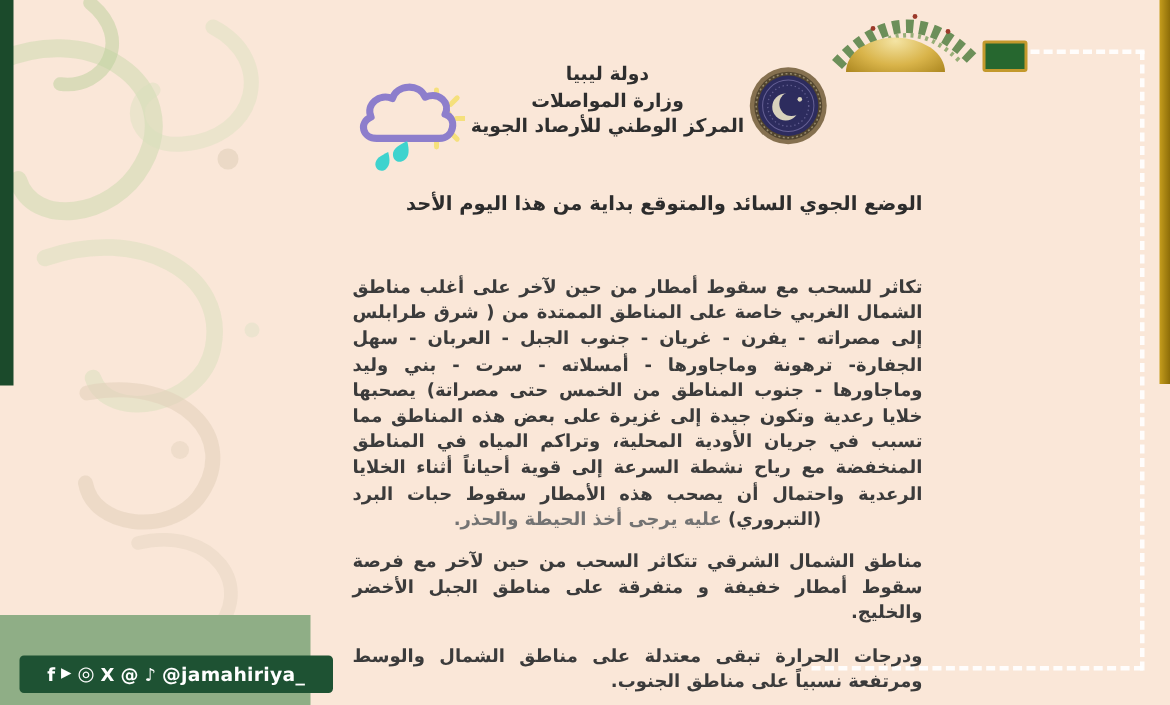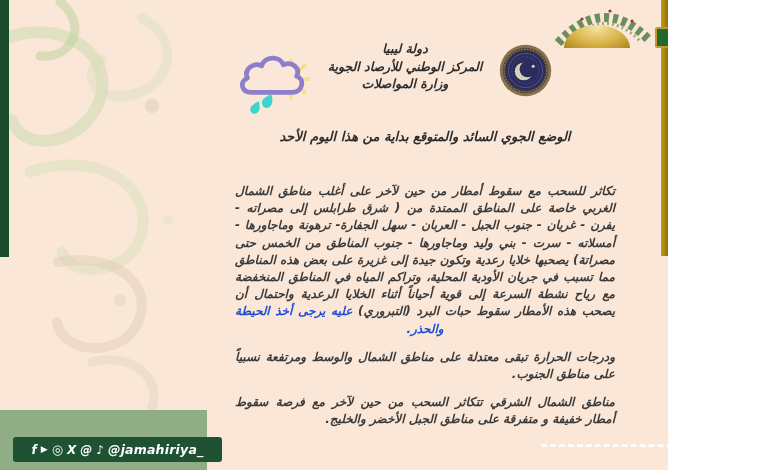--- a/index.html
+++ b/index.html
@@ -1,20 +1,19 @@
 <!DOCTYPE html>
 <html lang="ar"><head>
 <meta charset="utf-8">
 <style>
   html,body{margin:0;padding:0;}
   .canvas{
-    position:relative;width:668px;height:470px;overflow:hidden;
+    position:relative;width:780px;height:470px;overflow:hidden;
     background:#fae7d8;
     font-family:"DejaVu Sans",sans-serif;
-    font-style:italic;
   }
   svg{display:block;}
   .abs{position:absolute;}
   
   .left-bar{left:0;top:88;width:9px;height:257px;background:#1b4a2b;}
   .gold-bar{right:0;top:88;width:7px;height:256px;background:linear-gradient(90deg,#c59d1d,#8d6d08);}
   
   .dash{pointer-events:none;}
   .dash-top{left:687px;top:33px;width:76px;height:0;border-top:3px dashed rgba(255,255,255,.92);}
   .dash-right{left:760px;top:34px;width:0;height:413px;border-right:3px dashed rgba(255,255,255,.92);}
@@ -24,28 +23,28 @@
   .dome{left:564px;top:25px;width:66px;height:23px;
     border-radius:66px 66px 0 0 / 46px 46px 0 0;
     background:radial-gradient(ellipse at 50% 10%, #f4e4a4 0%, #d9b44a 55%, #ab861f 100%);}
   .flag-rect{left:655px;top:27px;width:26px;height:17px;background:#26672f;border:2px solid #c3992c;border-radius:2px;}
   
   .cloud-icon{left:236px;top:44px;}
   .org{left:302px;top:40px;width:206px;text-align:center;
     font-size:12.5px;line-height:17.5px;font-weight:700;color:#2e2e2e;}
   .logo{left:499px;top:44px;}
   
-  .title{left:235px;top:127px;width:380px;text-align:center;
+  .title{left:235px;top:127px;width:380px;
     font-size:13px;line-height:19px;font-weight:700;color:#2c2c2c;}
   
   .bodytext{left:235px;top:183px;width:380px;
     font-size:12px;line-height:17.2px;font-weight:700;color:#3b3b3b;}
   .bodytext p{margin:0 0 11px;text-align:justify;text-align-last:right;}
   .bodytext p.p1{text-align-last:center;}
-  .warn{color:#1d4ed8;}
+  .warn{color:#737373;}
   
   .sage{left:0;top:410px;width:207px;height:60px;background:#8fae86;}
   .pill{left:13px;top:437px;width:209px;height:25px;background:#1e5233;border-radius:3px;
     display:flex;align-items:center;justify-content:center;gap:4px;color:#fff;}
   .ic{font-size:12px;font-weight:700;line-height:1;}
   .ic-yt{font-size:9px;}
   .ic-ig{font-size:13px;}
   .handle{font-size:12.5px;font-weight:700;letter-spacing:.2px;}
 </style>
 </head>
@@ -94,44 +93,44 @@
       <line x1="58" y1="50" x2="58" y2="56"></line>
     </g>
     <circle cx="58" cy="36" r="11" fill="#f5e07c"></circle>
     <path d="M 16 50 C 6 50 3 39 12 35 C 8 26 18 18 27 22 C 30 12 46 11 50 21 C 60 17 68 25 64 33 C 73 36 70 50 60 50 Z" fill="#fae7d8" stroke="#8d7ecc" stroke-width="5" stroke-linejoin="round"></path>
     <path d="M0,-8 C4,-3 6,1 4,5 C2,9 -3,9 -5,5 C-7,1 -4,-3 0,-8 Z" fill="#3ed3ce" transform="translate(34,59) rotate(25)"></path>
     <path d="M0,-8 C4,-3 6,1 4,5 C2,9 -3,9 -5,5 C-7,1 -4,-3 0,-8 Z" fill="#3ed3ce" transform="translate(21,66) rotate(25) scale(0.9)"></path>
   </svg>
 
   <div class="abs org" dir="rtl">
     <div>دولة ليبيا</div>
+    <div>وزارة المواصلات</div>
     <div>المركز الوطني للأرصاد الجوية</div>
-    <div>وزارة المواصلات</div>
   </div>
 
   <svg class="abs logo" width="53" height="53" viewBox="0 0 62 62">
     <circle cx="31" cy="31" r="30" fill="#85704f"></circle>
     <circle cx="31" cy="31" r="26.5" fill="#52452f"></circle>
     <circle cx="31" cy="31" r="23.5" fill="#2d2c5e"></circle>
     <circle cx="31" cy="31" r="25" fill="none" stroke="#cfc49f" stroke-width="1.2" stroke-dasharray="1.5 2" opacity="0.55"></circle>
     <circle cx="31" cy="31" r="20" fill="none" stroke="#7d76ad" stroke-width="0.8" opacity="0.7"></circle>
     <circle cx="31" cy="31" r="16" fill="none" stroke="#9a93c5" stroke-width="1" stroke-dasharray="1 2.2" opacity="0.5"></circle>
     <circle cx="29" cy="32" r="10.5" fill="#d8d2bd"></circle>
     <circle cx="33.5" cy="29.5" r="9.5" fill="#2d2c5e"></circle>
     <circle cx="40" cy="26" r="1.8" fill="#d8d2bd"></circle>
   </svg>
 
   <div class="abs title" dir="rtl">
     <div>الوضع الجوي السائد والمتوقع بداية من هذا اليوم الأحد</div>
   </div>
 
   <div class="abs bodytext" dir="rtl">
     <p class="p1"><span>تكاثر للسحب مع سقوط أمطار من حين لآخر على أغلب مناطق الشمال الغربي خاصة على المناطق الممتدة من ( شرق طرابلس إلى مصراته - يفرن - غريان - جنوب الجبل - العربان - سهل الجفارة- ترهونة وماجاورها - أمسلاته - سرت - بني وليد وماجاورها - جنوب المناطق من الخمس حتى مصراتة) يصحبها خلايا رعدية وتكون جيدة إلى غزيرة على بعض هذه المناطق مما تسبب في جريان الأودية المحلية، وتراكم المياه في المناطق المنخفضة مع رياح نشطة السرعة إلى قوية أحياناً أثناء الخلايا الرعدية واحتمال أن يصحب هذه الأمطار سقوط حبات البرد (التبروري)</span> <span class="warn">عليه يرجى أخذ الحيطة والحذر.</span></p>
+    <p>مناطق الشمال الشرقي تتكاثر السحب من حين لآخر مع فرصة سقوط أمطار خفيفة و متفرقة على مناطق الجبل الأخضر والخليج.</p>
     <p>ودرجات الحرارة تبقى معتدلة على مناطق الشمال والوسط ومرتفعة نسبياً على مناطق الجنوب.</p>
-    <p>مناطق الشمال الشرقي تتكاثر السحب من حين لآخر مع فرصة سقوط أمطار خفيفة و متفرقة على مناطق الجبل الأخضر والخليج.</p>
 
   </div>
 
   <div class="abs sage"></div>
   <div class="abs pill">
     <span class="ic">f</span>
     <span class="ic ic-yt">▶</span>
     <span class="ic ic-ig">◎</span>
     <span class="ic">X</span>
     <span class="ic">@</span>

